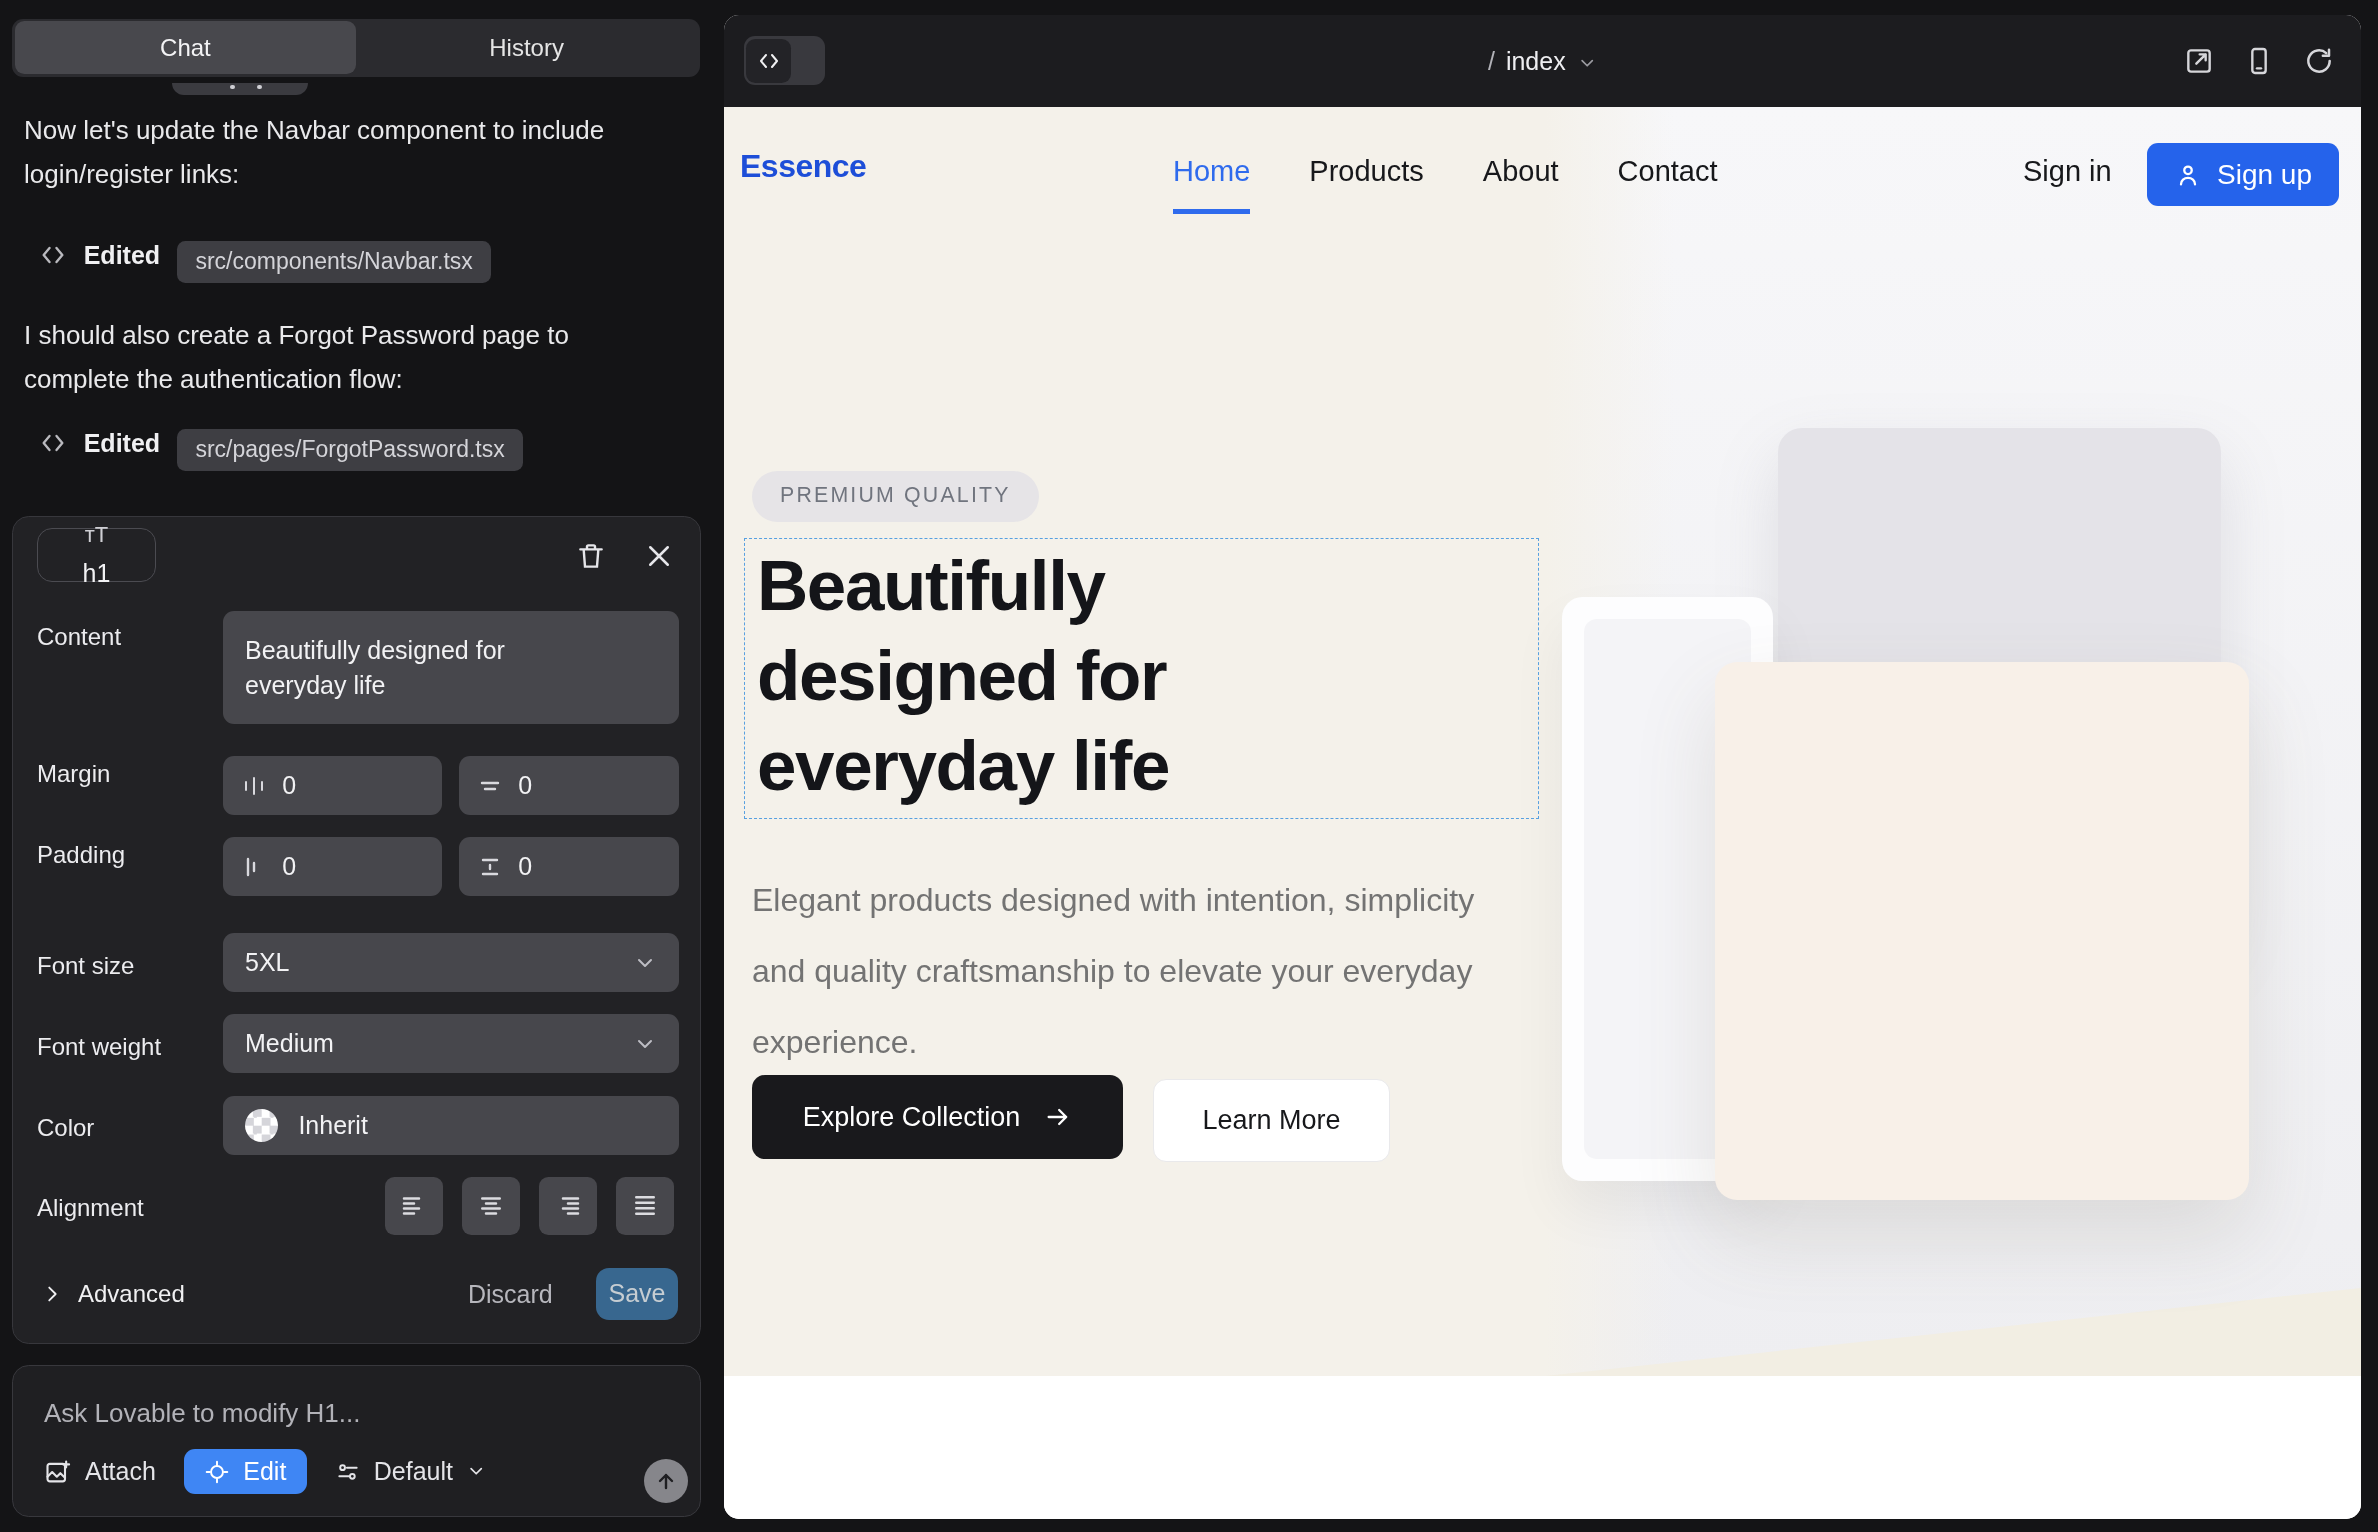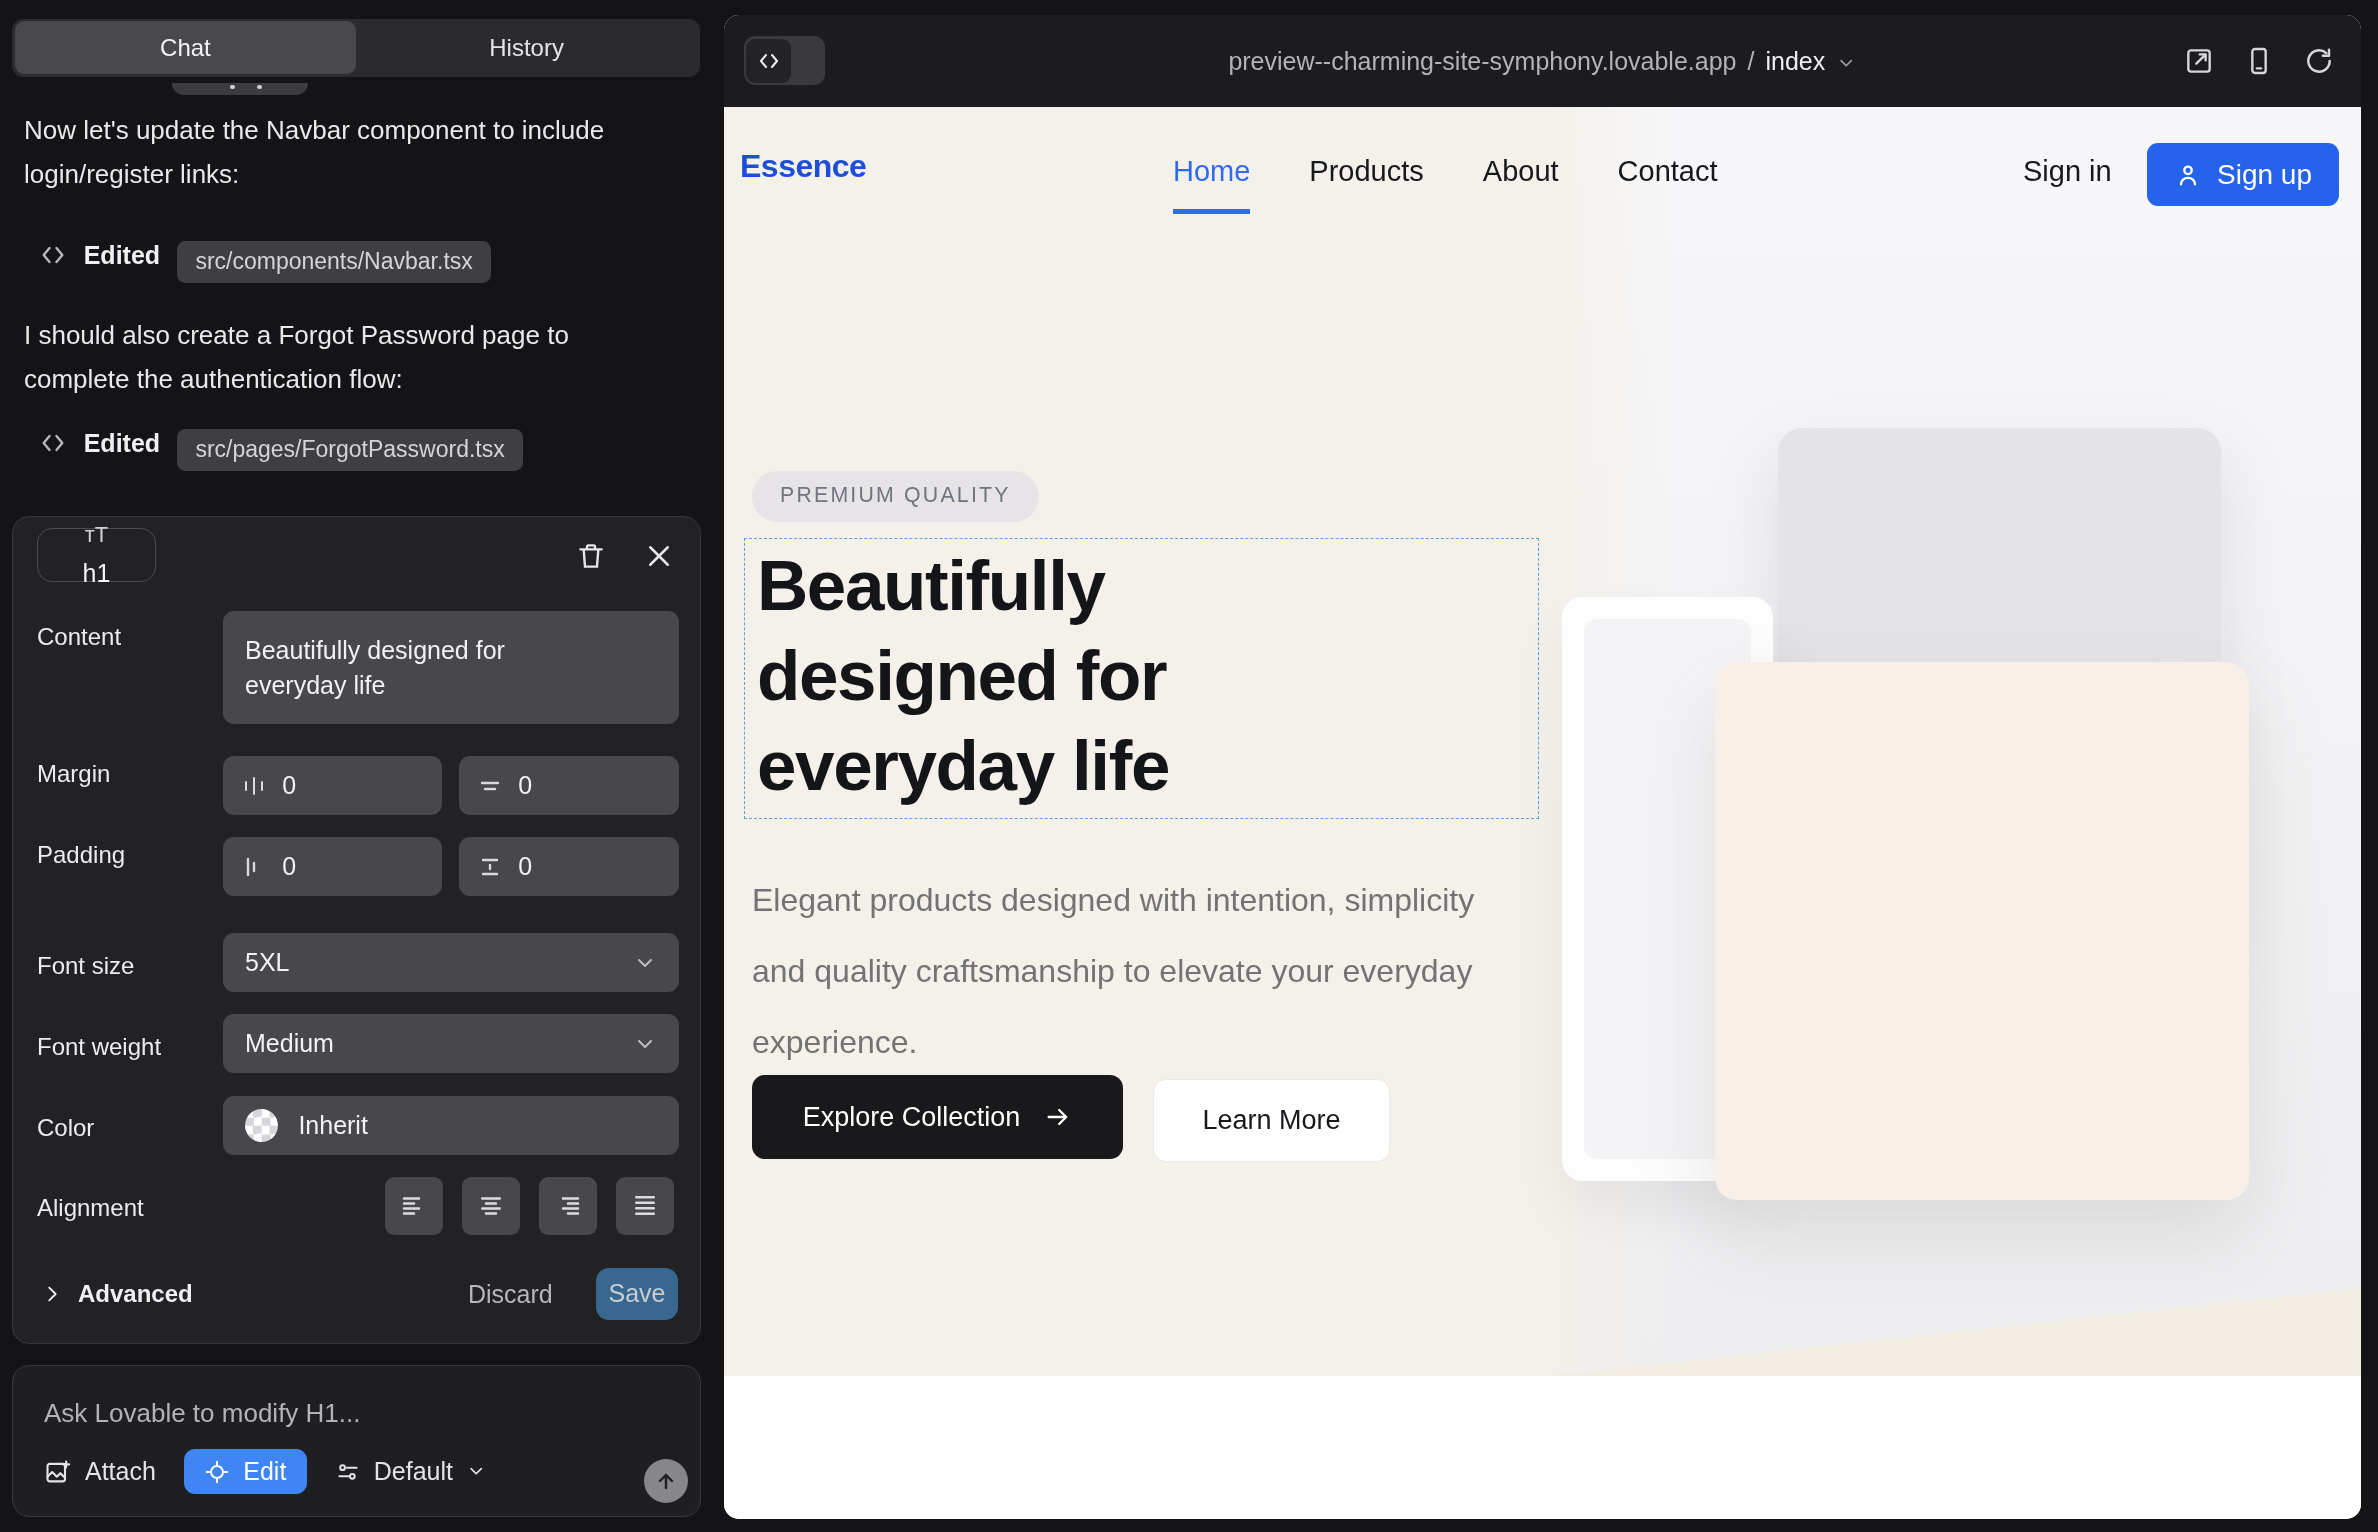--- a/index.html
+++ b/index.html
@@ -35,21 +35,21 @@
   .content-field { left:210px; top:94px; width:456px; height:113px; padding:16.7px 22px; font-size:25px; line-height:35px; }
   .content-field .txt { width:306px; }
   .mini { height:59px; width:219px; padding:0 18.6px; gap:16.7px; font-size:25px; }
   .mini .ic { color:#d9d9de; }
   .select { left:210px; top:0; width:456px; height:59px; padding:0 22px; font-size:25px; justify-content:space-between; cursor:pointer; }
   .select .chev { color:#bdbdc3; }
   .swatch { width:33px; height:33px; border-radius:50%; background:repeating-conic-gradient(#d5d5da 0% 25%, #ffffff 0% 50%); background-size:16.7px 16.7px; margin-right:20.4px; flex:none; }
   .align-btn { position:absolute; top:660px; width:58px; height:58px; background:#47474c; border-radius:9.3px; display:flex; align-items:center; justify-content:center; color:#dcdce0; cursor:pointer; }
   .adv-row { position:absolute; left:0; top:748px; width:100%; height:58px; }
   .adv-left { position:absolute; left:28px; top:0; height:58px; display:flex; align-items:center; gap:15px; color:#f0f0f2; cursor:pointer; }
-  .adv-left .lbl { font-size:24px; font-weight:700; }
+  .adv-left .lbl { font-size:24px; font-weight:400; }
   .discard { position:absolute; left:455px; top:0; height:58px; display:flex; align-items:center; font-size:25px; color:#b6b6bc; cursor:pointer; }
   .save { position:absolute; left:583px; top:2.8px; width:82px; height:52px; background:#38678f; border-radius:13px; display:flex; align-items:center; justify-content:center; font-size:25px; color:#c6cdd2; cursor:pointer; }
 
   
   .composer { position:absolute; left:12px; top:1365px; width:689px; height:152px; background:#1f1f22; border:1.9px solid #38383d; border-radius:16.7px; }
   .placeholder { position:absolute; left:31px; top:32px; font-size:26px; color:#b2b2b8; }
   .comp-row { position:absolute; left:31px; top:83px; height:45px; display:flex; align-items:center; gap:28px; }
   .comp-item { display:flex; align-items:center; gap:13px; color:#e4e4e8; font-size:25px; cursor:pointer; }
   .edit-pill { background:#3f86f4; color:#fff; border-radius:11px; height:45px; padding:0 20.4px; }
   .send-btn { position:absolute; left:631px; top:93px; width:44px; height:44px; border-radius:50%; background:#86868b; color:#1f1f22; display:flex; align-items:center; justify-content:center; cursor:pointer; }
@@ -309,21 +309,20 @@
   <div class="preview">
     <div class="pv-header">
       <div class="code-toggle">
         <div class="inner">
           <svg width="24" height="24" viewBox="0 0 24 24" fill="none" stroke="currentColor" stroke-width="2" stroke-linecap="round" stroke-linejoin="round">
               <path d="M9 6 4 12l5 6M15 6l5 6-5 6"></path>
             </svg>
         </div>
       </div>
       <div class="urlbar">
-        <span class="url-domain">preview--charming-site-symphony.lovable.app</span>
         <span class="url-sep">/</span>
         <span class="url-page">index</span>
         <span class="chev">
           <svg width="20.4" height="20.4" viewBox="0 0 24 24" fill="none" stroke="currentColor" stroke-width="2" stroke-linecap="round" stroke-linejoin="round">
               <path d="M6 9l6 6 6-6"></path>
             </svg>
         </span>
       </div>
       <div class="pv-actions">
         <span class="act">

